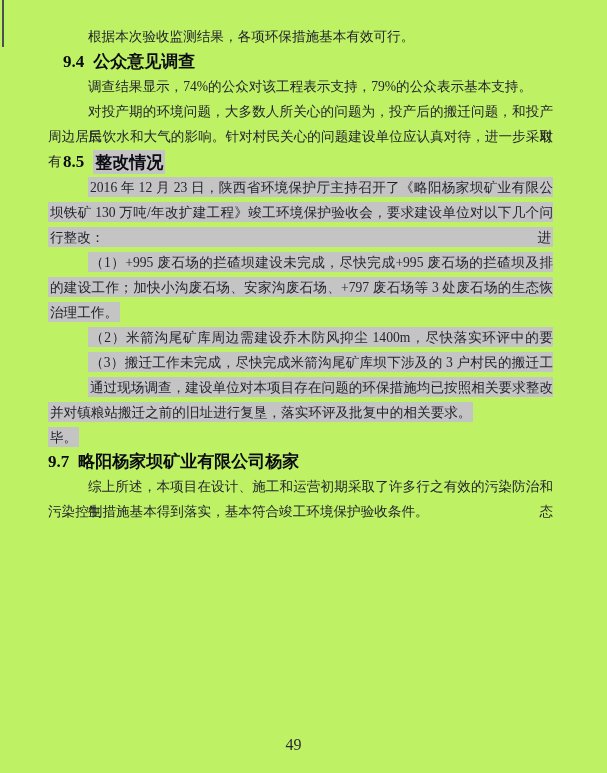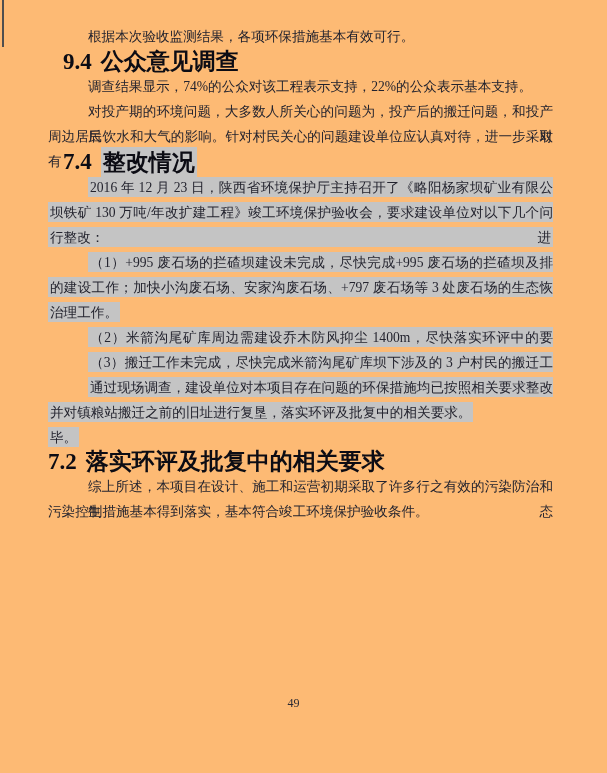--- a/index.html
+++ b/index.html
@@ -1,19 +1,19 @@
 <!DOCTYPE html>
 <html><head>
 <meta charset="utf-8">
 <style>
   html,body{margin:0;padding:0;background:#ffffff;}
   .page{
     position:relative;
     width:607px;height:773px;
-    background:#fdba74;
+    background:#bef264;
     overflow:hidden;
     font-family:"Liberation Serif","DejaVu Serif",serif;
     color:#23232e;
   }
   .scan-line{
     position:absolute;left:2px;top:0;width:2px;height:47px;
     background:#4f4f4f;
   }
   .content{
     position:absolute;left:48px;top:24px;width:505px;
@@ -31,70 +31,70 @@
     font-family:Liberation Serif, serif;
   }
   .line .t{display:inline;}
   .indent{padding-left:40px;}
   .hl{
     background:#c4c4c4;
     padding:2.5px 2px;
   }
   .heading{
     font-weight:700;
-    font-size:23px;
+    font-size:17px;
     color:#0c0c14;
     height:25px;line-height:25px;
     white-space:nowrap;
   }
   .heading.h-indent{padding-left:15px;}
   .heading .hnum{display:inline;}
   .heading .ht{margin-left:9px;}
   .footer{
-    position:absolute;left:0;top:696px;width:587px;
+    position:absolute;left:0;top:736px;width:587px;
     text-align:center;
-    font-size:12px;color:#2a2a33;
+    font-size:16px;color:#2a2a33;
     font-family:"Liberation Serif","DejaVu Serif",serif;
   }
 </style>
 </head>
 <body>
 
 <div class="page">
   <div class="scan-line"></div>
 
   <div class="content">
 
     <div class="line indent"><span class="t">根据本次验收监测结果，各项环保措施基本有效可行。</span></div>
 
     <div class="heading h-indent"><span class="hnum">9.4</span><span class="ht">公众意见调查</span></div>
 
-    <div class="line indent"><span class="t">调查结果显示，74%的公众对该工程表示支持，22%的公众表示基本支持。</span></div>
+    <div class="line indent"><span class="t">调查结果显示，74%的公众对该工程表示支持，79%的公众表示基本支持。</span></div>
     <div class="line indent full"><span class="t">对投产期的环境问题，大多数人所关心的问题为，投产后的搬迁问题，和投产后对</span></div>
     <div class="line full"><span class="t">周边居民饮水和大气的影响。针对村民关心的问题建设单位应认真对待，进一步采取有</span></div>
 
-    <div class="heading h-indent"><span class="hnum">7.4</span><span class="ht hl">整改情况</span></div>
+    <div class="heading h-indent"><span class="hnum">8.5</span><span class="ht hl">整改情况</span></div>
 
     <div class="line indent full"><span class="t hl">2016 年 12 月 23 日，陕西省环境保护厅主持召开了《略阳杨家坝矿业有限公司杨家</span></div>
     <div class="line full"><span class="t hl">坝铁矿 130 万吨/年改扩建工程》竣工环境保护验收会，要求建设单位对以下几个问题进</span></div>
     <div class="line"><span class="t hl">行整改：</span></div>
 
     <div class="line indent full"><span class="t hl">（1）+995 废石场的拦碴坝建设未完成，尽快完成+995 废石场的拦碴坝及排洪涵洞</span></div>
     <div class="line full"><span class="t hl">的建设工作；加快小沟废石场、安家沟废石场、+797 废石场等 3 处废石场的生态恢复</span></div>
     <div class="line"><span class="t hl">治理工作。</span></div>
 
     <div class="line indent full"><span class="t hl">（2）米箭沟尾矿库周边需建设乔木防风抑尘 1400m，尽快落实环评中的要求。</span></div>
 
     <div class="line indent full"><span class="t hl">（3）搬迁工作未完成，尽快完成米箭沟尾矿库坝下涉及的 3 户村民的搬迁工作，</span></div>
     <div class="line indent full"><span class="t hl">通过现场调查，建设单位对本项目存在问题的环保措施均已按照相关要求整改完</span></div>
 
     <div class="line"><span class="t hl">并对镇粮站搬迁之前的旧址进行复垦，落实环评及批复中的相关要求。</span></div>
     <div class="line"><span class="t hl">毕。</span></div>
 
-    <div class="heading"><span class="hnum">7.2</span><span class="ht">落实环评及批复中的相关要求</span></div>
+    <div class="heading"><span class="hnum">9.7</span><span class="ht">略阳杨家坝矿业有限公司杨家</span></div>
 
     <div class="line indent full"><span class="t">综上所述，本项目在设计、施工和运营初期采取了许多行之有效的污染防治和生态</span></div>
     <div class="line"><span class="t">污染控制措施基本得到落实，基本符合竣工环境保护验收条件。</span></div>
 
   </div>
 
   <div class="footer">49</div>
 </div>
 
 </body></html>

